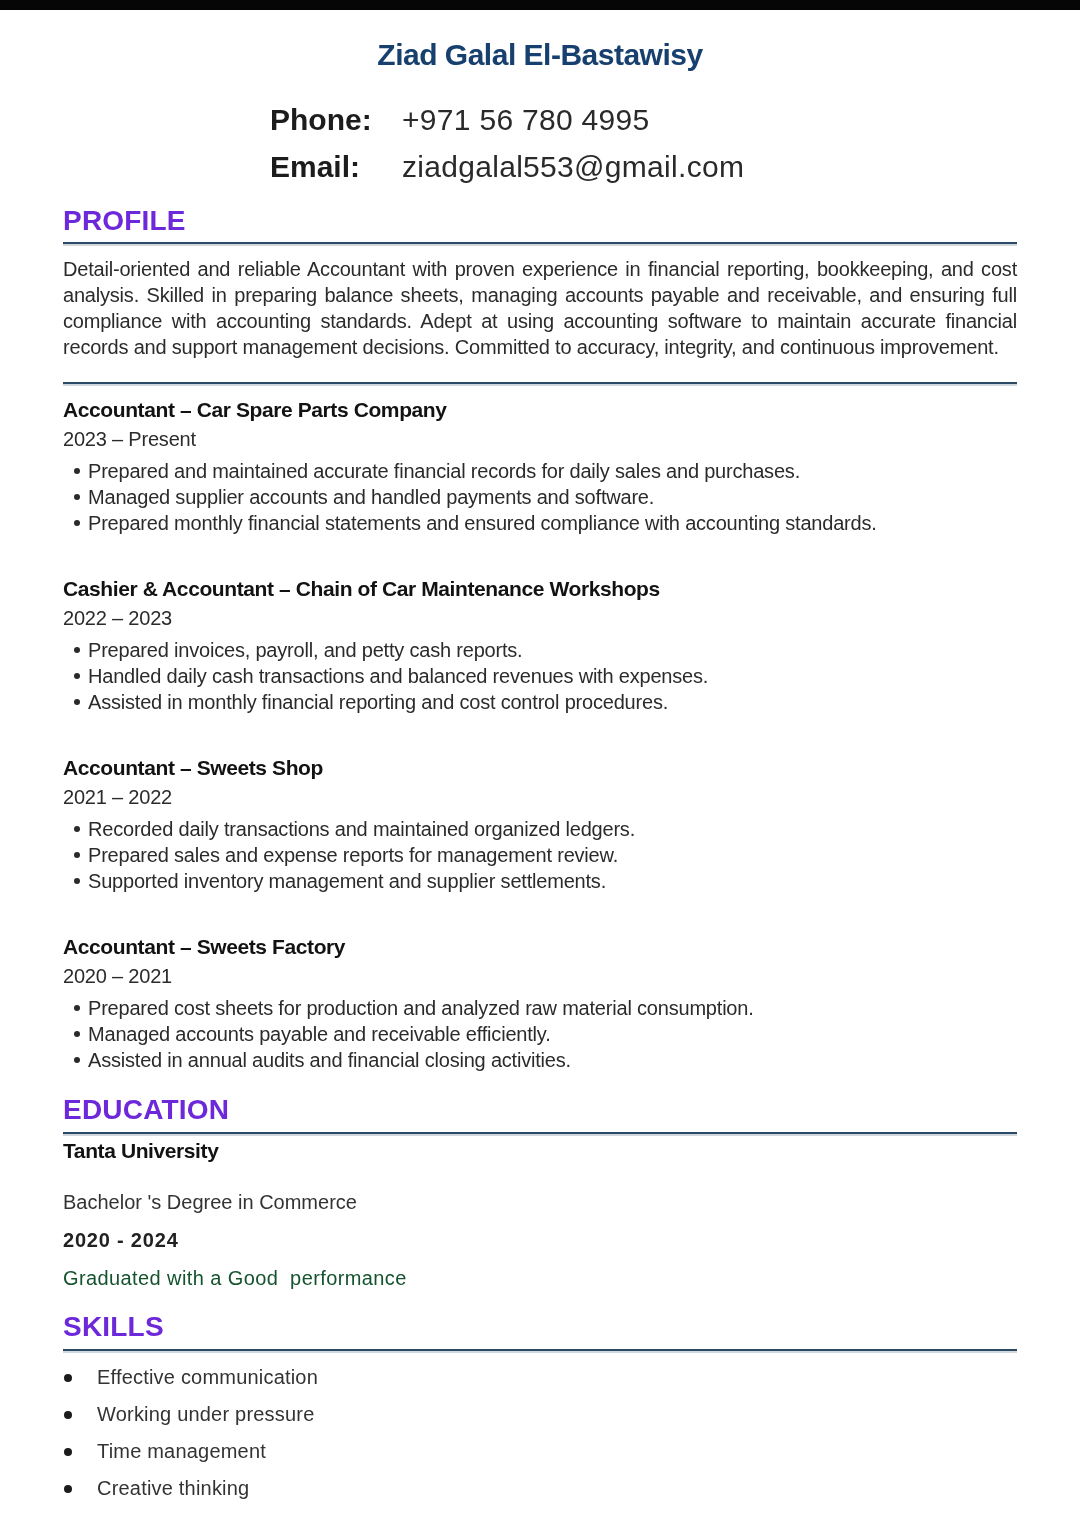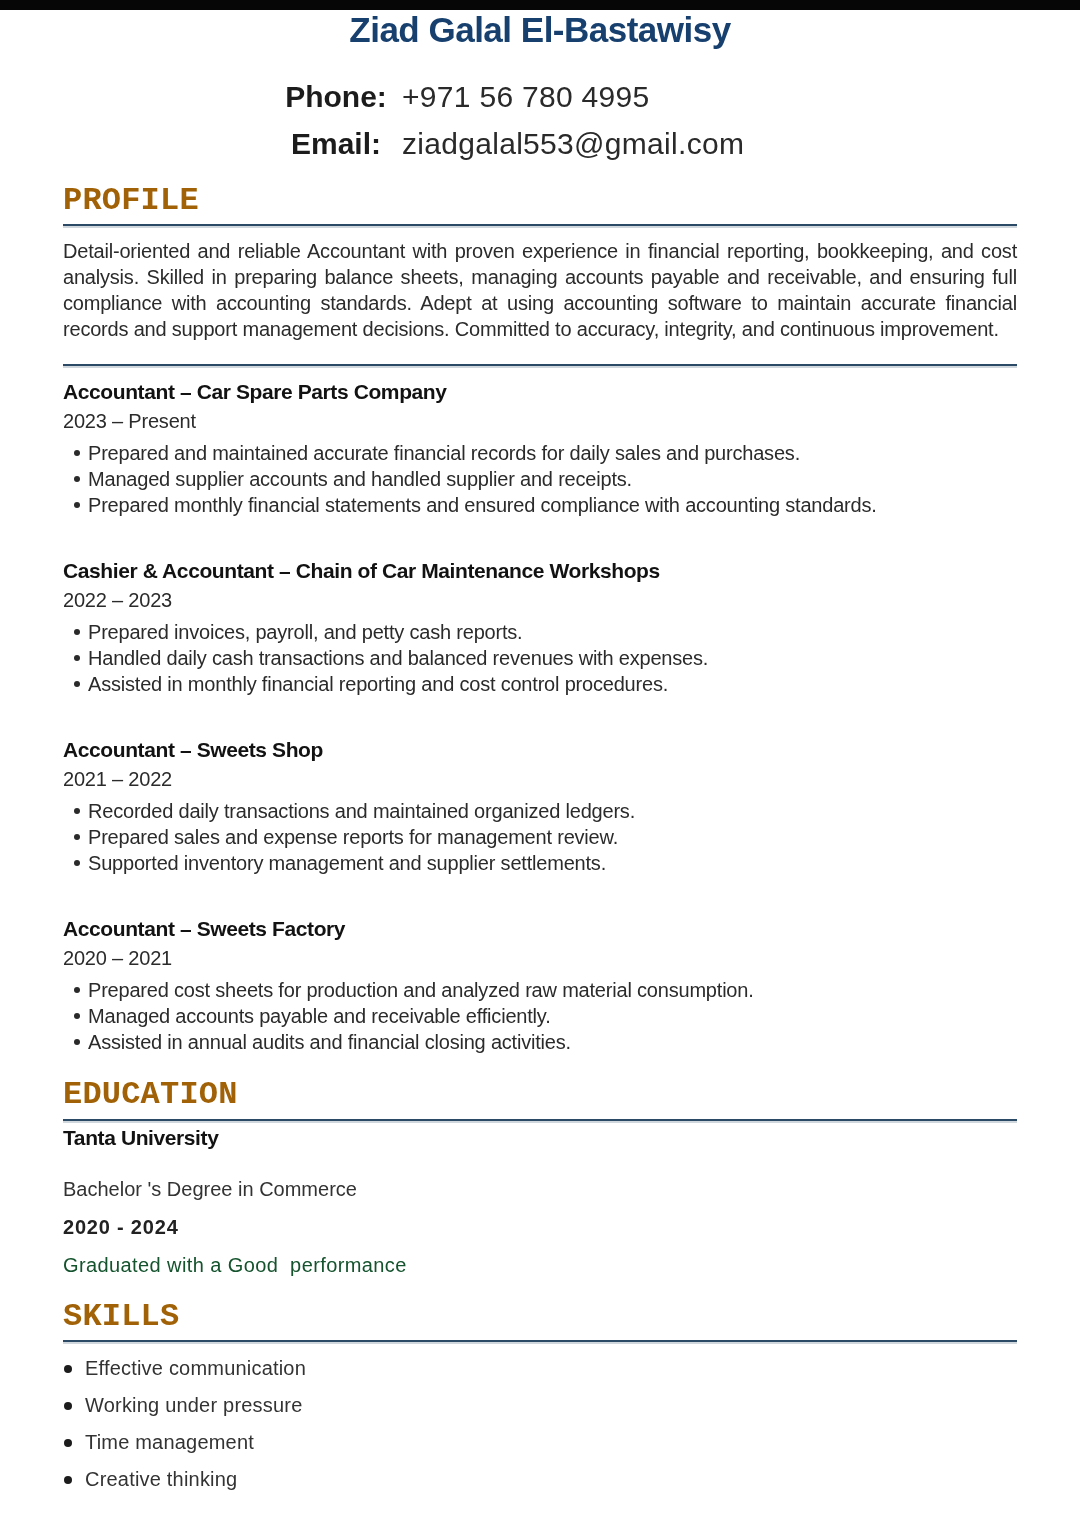--- a/index.html
+++ b/index.html
@@ -10,38 +10,38 @@
     color:#2b2b2b;
     overflow:hidden;
   }
   .topbar { height:10px; background:#060606; width:100%; }
   .page { padding:0 63px; }
 
   .name {
     text-align:center;
     color:#17406f;
     font-weight:bold;
-    font-size:35px;
+    font-size:30px;
     letter-spacing:-0.5px;
+    margin-top:28px;
     line-height:1.15;
   }
 
   .contact { margin:30px 0 0 207px; font-size:30px; }
-  .contact-row { display:flex; align-items:baseline; margin-bottom:13px;text-align:center; }
+  .contact-row { display:flex; align-items:baseline; margin-bottom:13px; }
   .contact-label { font-weight:bold; color:#1c1c1c; width:132px; flex:none; }
   .contact-value { color:#2a2a2a; letter-spacing:0.3px; }
 
   .section { margin-top:22px; }
   .section-heading {
-    color:#a16207;
+    color:#6d28d9;
     font-weight:bold;
-    font-size:32px;
+    font-size:28px;
     letter-spacing:0.2px;
     line-height:1.1;
-    font-family:Liberation Mono, monospace;
   }
   .rule {
     height:2px;
     background:#2b4a66;
     margin-top:6px;
     box-shadow:0 2px 0 rgba(150,168,180,0.45);
   }
 
   .profile-text {
     margin-top:12px;
@@ -82,20 +82,21 @@
   .edu-note   { font-size:20px; margin-top:15px; color:#14532d; white-space:pre-wrap; letter-spacing:0.4px; }
 
   .skills-list { margin-top:8px; }
   .skill-row {
     display:flex;
     align-items:flex-start;
     font-size:20px;
     line-height:37px;
     color:#333;
     letter-spacing:0.2px;
+    gap:12px;
   }
   .skill-dot {
     width:8px; height:8px; border-radius:50%;
     background:#1c1c1c;
     margin:15px 13px 0 1px;
     flex:none;
   }
 </style>
 </head>
 <body>
@@ -129,21 +130,21 @@
     <div class="job">
       <div class="job-title">Accountant – Car Spare Parts Company</div>
       <div class="job-dates">2023 – Present</div>
       <div class="job-bullets">
         <div class="bullet-row">
             <span class="bullet-dot"></span>
             <span>Prepared and maintained accurate financial records for daily sales and purchases.</span>
           </div>
         <div class="bullet-row">
             <span class="bullet-dot"></span>
-            <span>Managed supplier accounts and handled supplier and receipts.</span>
+            <span>Managed supplier accounts and handled payments and software.</span>
           </div>
         <div class="bullet-row">
             <span class="bullet-dot"></span>
             <span>Prepared monthly financial statements and ensured compliance with accounting standards.</span>
           </div>
       </div>
     </div>
 
     <div class="job">
       <div class="job-title">Cashier &amp; Accountant – Chain of Car Maintenance Workshops</div>

